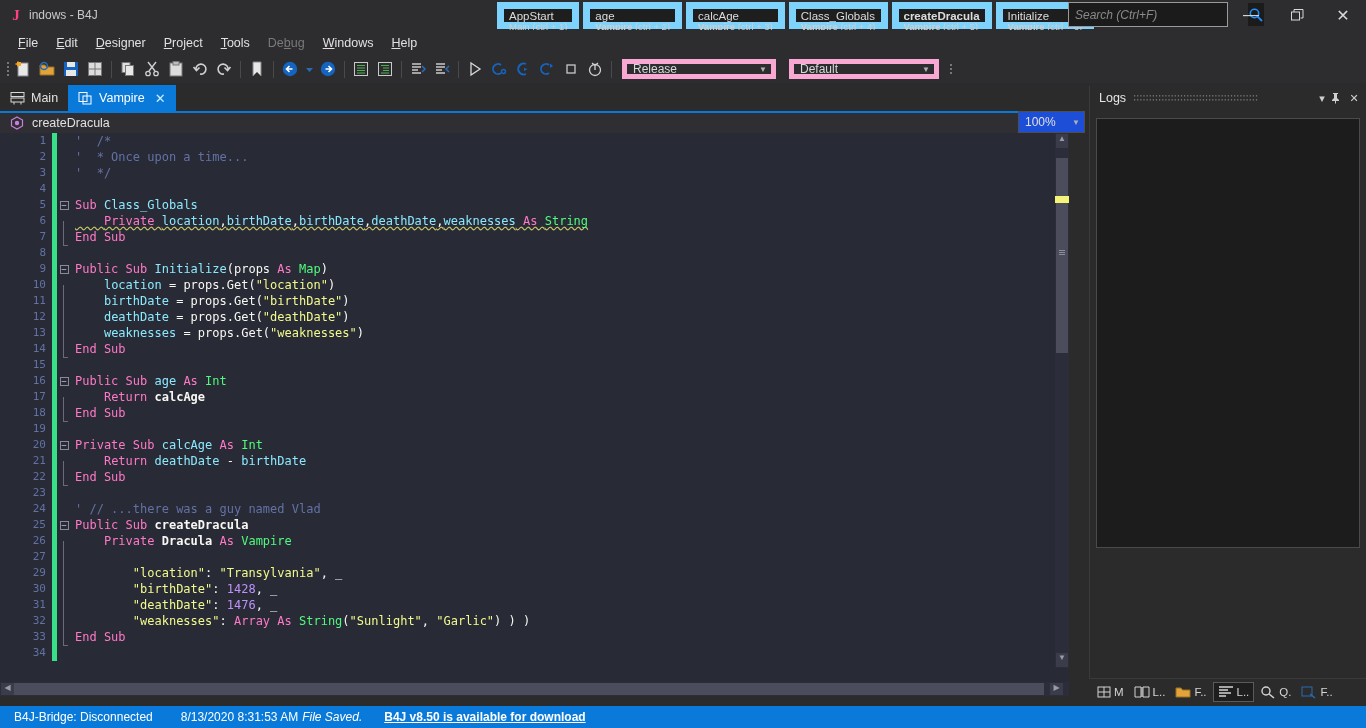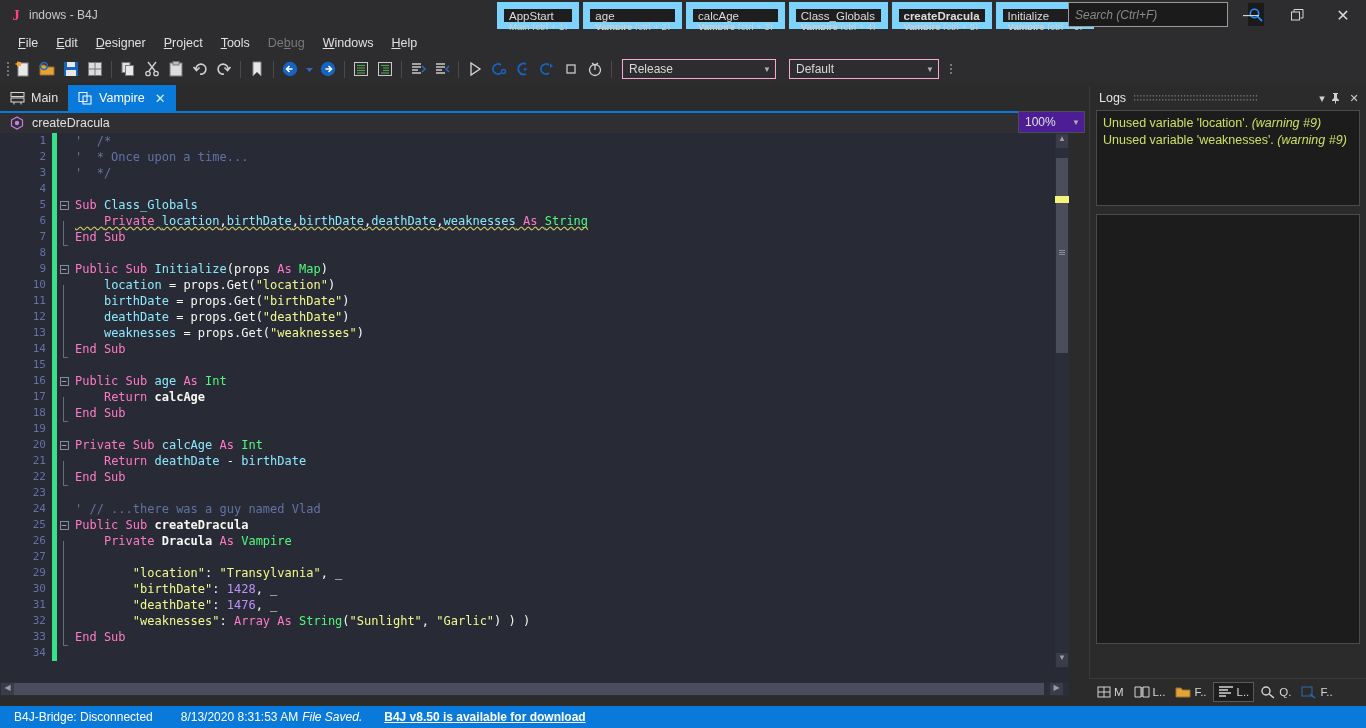--- a/index.html
+++ b/index.html
@@ -60,21 +60,21 @@
   
   .toolbar {
     position:absolute; left:0; top:55px; width:1366px; height:28px;
     background:#2d2d30; display:flex; align-items:center; padding-left:4px;
   }
   .grip { width:7px; height:18px; display:flex; flex-direction:column; justify-content:center; gap:2px; align-items:center; }
   .grip i { width:2px; height:2px; background:#777; display:block; }
   .tb { width:24px; height:24px; display:flex; align-items:center; justify-content:center; }
   .tbsep { width:1px; height:17px; background:#4a4a4a; margin:0 4px; }
   .combo {
-    height:20px; background:#2d2d30; border:1px solid #f9a8d4;
+    height:20px; background:#2d2d30; border:5px solid #f9a8d4;
     display:flex; align-items:center; color:#d8d8d8; font-size:12px;
     padding-left:6px; position:relative;
   }
   .combo .cv { flex:1; }
   .combo .ca { width:16px; text-align:center; color:#b0b0b0; font-size:8px; }
   #combo-release { width:154px; margin-left:6px; }
   #combo-default { width:150px; margin-left:13px; }
 
   
   .tabstrip {
@@ -94,21 +94,21 @@
   
   .crumbbar {
     position:absolute; left:0; top:111px; width:1085px; height:22px;
     background:#2f2f33; display:flex; align-items:center; border-top:2px solid #0a7ada;
   }
   .crumb-icon { margin-left:10px; width:14px; height:14px; }
   .crumb-text { margin-left:8px; color:#e0e0e0; font-size:12.5px; flex:1; }
   .crumb-arrow { color:#b0b0b0; font-size:8px; padding-right:8px; }
   .zoombox {
     position:absolute; left:1018px; top:111px; width:67px; height:22px;
-    background:#4c1d95; border:1px solid #4e4e52; display:flex; align-items:center;
+    background:#1d4ed8; border:1px solid #4e4e52; display:flex; align-items:center;
     color:#e0e0e0; font-size:12px;
   }
   .zoombox .zv { padding-left:6px; flex:1; }
   .zoombox .za { width:16px; text-align:center; font-size:8px; color:#b0b0b0; }
 
   
   .editor {
     position:absolute; left:0; top:133px; width:1069px; height:549px;
     background:#282a36; overflow:hidden;
   }
@@ -627,30 +627,20 @@
       <span class="lh-btn">▾</span>
       <span class="lh-btn">
         <svg width="11" height="12" viewBox="0 0 11 12">
             <path d="M3 1 h5 v1 h-1 v4 l2 2 v1 H2 v-1 l2-2 V2 H3z" fill="#cfcfcf"></path>
             <line x1="5.5" y1="8" x2="5.5" y2="11.5" stroke="#cfcfcf"></line>
           </svg>
       </span>
       <span class="lh-btn">✕</span>
     </div>
 
-    <div class="log-box">
-      <div class="log-line">
-        <span>Unused variable 'location'.</span>
-        <i>(warning #9)</i>
-      </div>
-      <div class="log-line">
-        <span>Unused variable 'weaknesses'.</span>
-        <i>(warning #9)</i>
-      </div>
-    </div>
 
     <div class="log-box2"></div>
 
   </div>
 
   <div class="dockbar">
     <div class="dockitem">
       <span>
           <svg width="14" height="14" viewBox="0 0 14 14">
             <rect x="1" y="2" width="12" height="10" fill="none" stroke="#d4d4d4"></rect>

